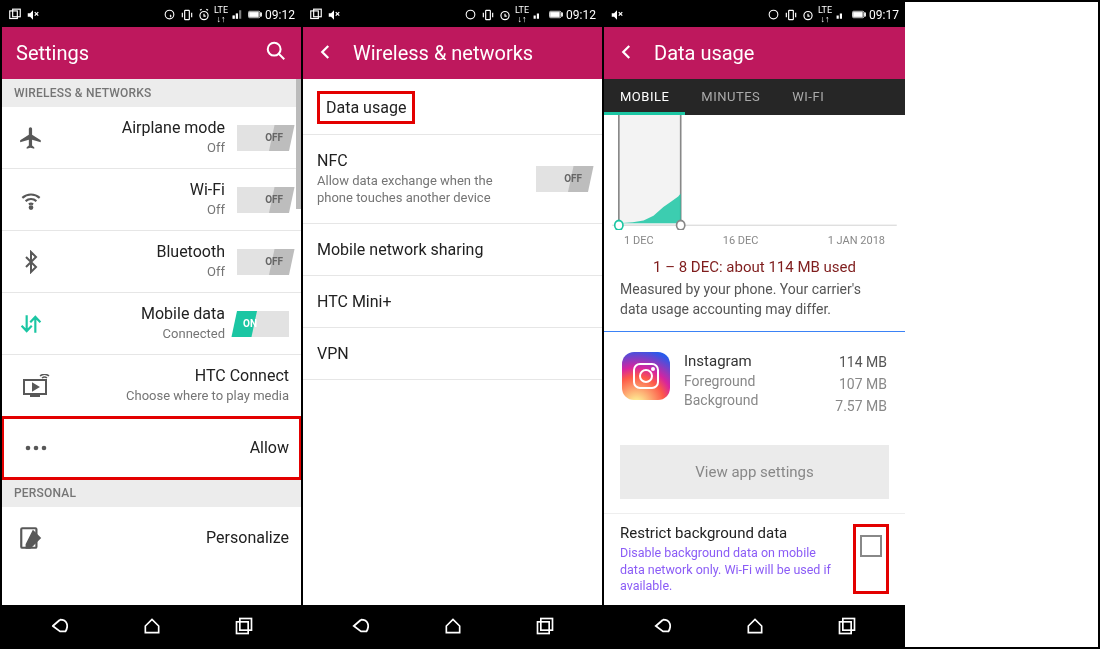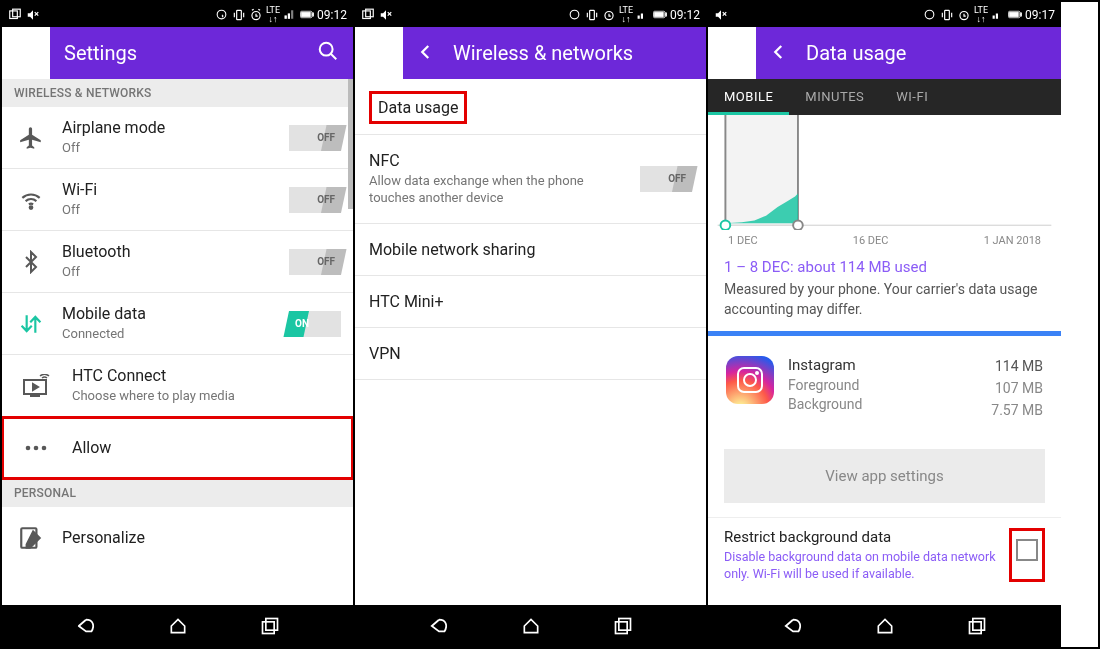--- a/index.html
+++ b/index.html
@@ -10,21 +10,21 @@
     height: 649px;
     overflow: hidden;
     border: 2px solid #000;
   }
   .container {
     display: flex;
     width: 1096px;
     height: 645px;
   }
   .phone {
-    width: 353px;
+    width: 301px;
     height: 645px;
     border-right: 2px solid #000;
     display: flex;
     flex-direction: column;
     background: #fff;
     position: relative;
     overflow: hidden;
   }
   .phone:last-child { border-right: none; }
   
@@ -37,29 +37,28 @@
     justify-content: space-between;
     padding: 0 6px;
     font-size: 12px;
     font-weight: 400;
   }
   .status-left, .status-right { display: flex; align-items: center; gap: 4px; }
   .status-right { gap: 3px; }
   .sb-icon { width: 14px; height: 14px; display:flex; align-items:center; justify-content:center;}
   
   .appbar {
-    background: #6d28d9;
+    background: #be185d;
     color: #fff;
     height: 52px;
     display: flex;
     align-items: center;
     padding: 0 14px;
     gap: 18px;
     font-size: 20px;
-    margin-left: 48px;
   }
   .appbar .title { flex: 1; font-size: 20px; font-weight: 400; }
   .appbar .back { font-size: 24px; }
   
   .section-head {
     background: #ececec;
     color: #757575;
     font-size: 12px;
     font-weight: 500;
     padding: 7px 12px;
@@ -70,21 +69,21 @@
   .item {
     display: flex;
     align-items: center;
     padding: 10px 12px 10px 10px;
     border-bottom: 1px solid #e6e6e6;
     min-height: 62px;
     gap: 12px;
     background:#fff;
   }
   .item .icon-slot { width: 38px; display:flex; align-items:center; justify-content:center; color:#585858;}
-  .item .text { flex: 1; }
+  .item .text { flex: 1; text-align: right; }
   .item .primary { font-size: 16px; color: #212121; line-height:1.25;}
   .item .secondary { font-size: 13px; color: #757575; margin-top:2px; line-height:1.25;}
   .item.indent { padding-left: 10px; }
   .item.indent .icon-slot { width: 48px; }
   .toggle {
     width: 52px; height: 26px;
     background: #e2e2e2;
     display:flex; align-items:center; justify-content:flex-end;
     padding: 0 6px;
     font-size: 10px; font-weight:700;
@@ -104,21 +103,21 @@
   .item2 .s { font-size:13px; color:#757575; margin-top:3px; line-height:1.3;}
   
   .tabs { display:flex; background:#262626; }
   .tab { flex:0 0 auto; padding: 10px 16px 8px 16px; color:#aaa; font-size:13px; letter-spacing:0.5px; border-bottom:3px solid transparent;}
   .tab.active { color:#fff; border-bottom-color:#1bc6a3; }
   .chart {
     height: 115px; position:relative; margin: 0 0 0 0;
   }
   .axis-lbl { display:flex; justify-content:space-between; font-size:11px; color:#888; padding: 4px 20px 10px 20px;}
   .data-summary { padding: 0 16px 12px 16px; font-size:14.5px; color:#333; line-height:1.4;}
-  .app-row { display:flex; align-items:flex-start; padding: 20px 18px; gap: 14px; border-top:5px solid #3b82f6;}
+  .app-row { display:flex; align-items:flex-start; padding: 20px 18px; gap: 14px; border-top:1px solid #3b82f6;}
   .ig { width:48px; height:48px; border-radius:12px; background: radial-gradient(circle at 30% 110%, #fdf497 0%, #fdf497 5%, #fd5949 45%, #d6249f 60%, #285AEB 90%); display:flex; align-items:center; justify-content:center;}
   .ig .ring { width:26px; height:26px; border:2.5px solid #fff; border-radius:7px; position:relative;}
   .ig .ring::after{content:""; width:10px; height:10px; border:2.5px solid #fff; border-radius:50%; position:absolute; top:4px; left:4px;}
   .ig .ring::before{content:""; width:4px; height:4px; background:#fff; border-radius:50%; position:absolute; top:2px; right:2px;}
   .app-info { flex:1; font-size:15px; color:#333;}
   .app-info .sub { color:#888; font-size:14px; margin-top:3px;}
   .app-values { text-align:right; font-size:14px; color:#888; line-height:1.55;}
   .app-values .tot { color:#555;}
   .viewbtn { margin: 8px 16px 14px 16px; background:#ebebeb; color:#888; text-align:center; padding:18px; font-size:15px;}
   .restrict { padding: 10px 16px; display:flex; gap:10px; border-top:1px solid #eee;}
@@ -525,21 +524,21 @@
         <circle cx="93" cy="115" r="5" fill="#fff" stroke="#888" stroke-width="2"></circle>
       </svg>
     </div>
     <div class="axis-lbl">
       <span>1 DEC</span>
       <span>16 DEC</span>
       <span>1 JAN 2018</span>
     </div>
 
     <div class="data-summary">
-      <div style="font-size:15px; color:#8b5cf6;">1 – 8 DEC: about 114 MB used</div>
+      <div style="font-size:15px; color:#7f1d1d;text-align:center;">1 – 8 DEC: about 114 MB used</div>
       <div style="font-size:14px; color:#555; margin-top:2px;">Measured by your phone. Your carrier's data usage accounting may differ.</div>
     </div>
 
     <div class="app-row">
       <div class="ig">
           <div class="ring"></div>
         </div>
       <div class="app-info">
         <div>Instagram</div>
         <div class="sub">Foreground</div>

